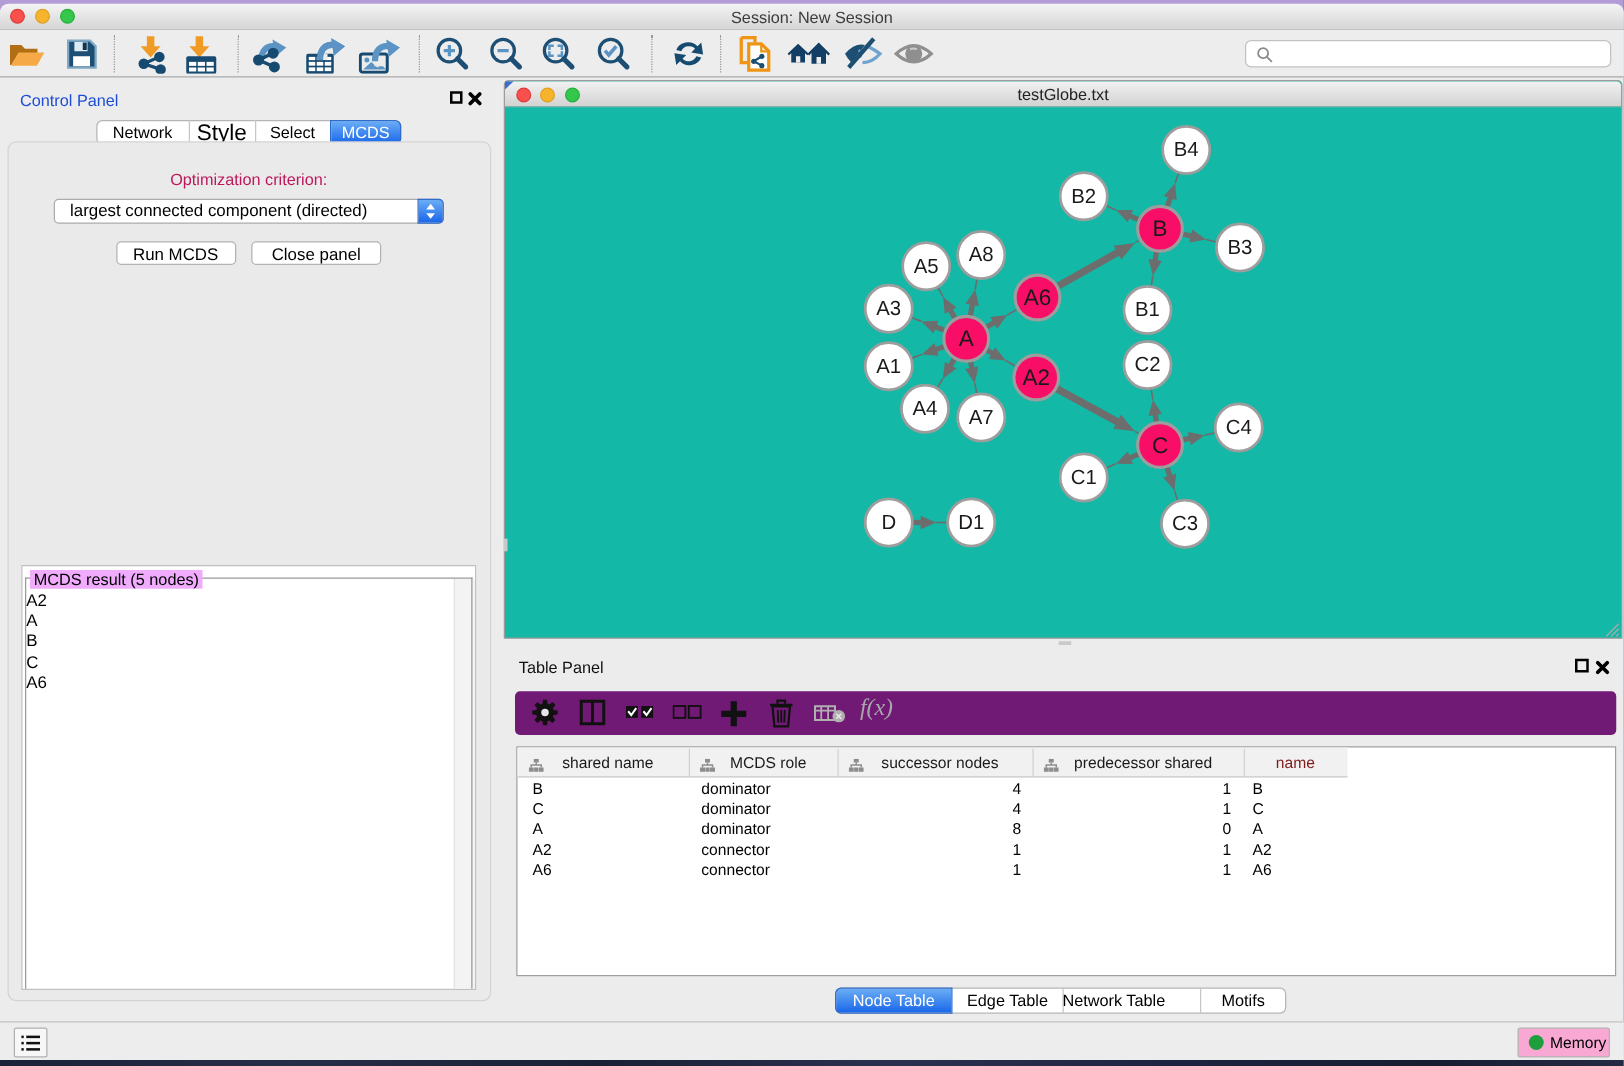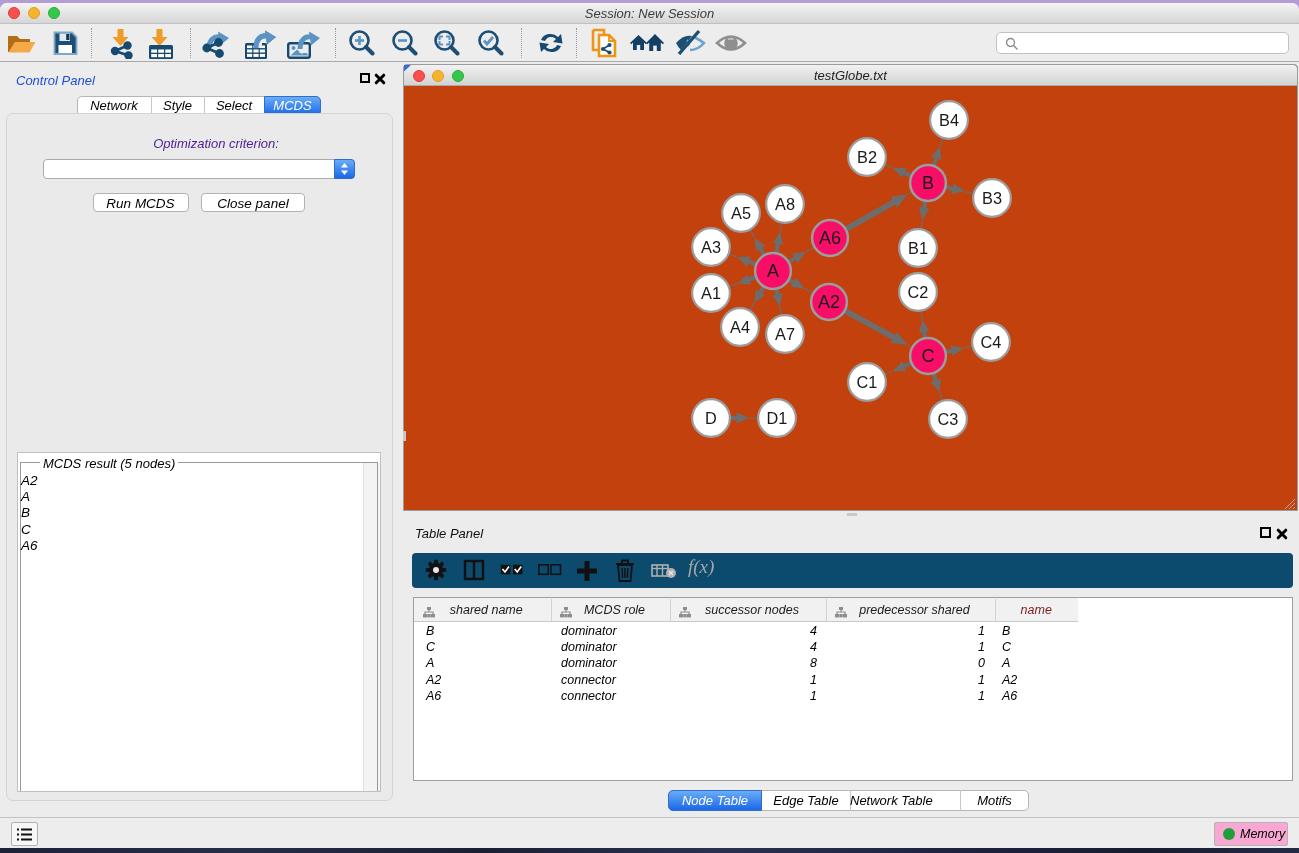--- a/index.html
+++ b/index.html
@@ -1,18 +1,18 @@
 <!DOCTYPE html>
 <html><head><meta charset="utf-8">
 <style>
 * { margin:0; padding:0; box-sizing:border-box; }
 html,body { width:1299px; height:853px; overflow:hidden; }
 body { font-family:"Liberation Sans", sans-serif; background:linear-gradient(90deg,#1c2238 0%,#262d47 18%,#1a2034 37%,#2a3150 55%,#1e2440 72%,#171d30 88%,#232a44 100%); }
 .abs { position:absolute; }
-.txt { position:absolute; white-space:nowrap;font-style:italic; }
+.txt { position:absolute; white-space:nowrap; }
 </style></head>
 <body>
 
 <div class="abs" style="left:0;top:0;width:1299px;height:14px;background:#b49cd7"></div>
 
 <div class="abs" style="left:0;top:3px;width:1299px;height:844.5px;background:#ececec;border-radius:7px 7px 0 0;">
 
   <div class="abs" style="left:0;top:0;width:1299px;height:21px;background:linear-gradient(#f4f4f4,#d6d6d6);border-radius:7px 7px 0 0;border-bottom:1px solid #c0c0c0"></div>
   <div class="abs" style="left:7.5px;top:3.5px;width:12px;height:12px;border-radius:50%;background:#f8504d;border:0.5px solid #dd3d3a"></div>
   <div class="abs" style="left:27.5px;top:3.5px;width:12px;height:12px;border-radius:50%;background:#f6b42c;border:0.5px solid #dfa023"></div>
@@ -156,46 +156,47 @@
   <div class="abs" style="left:359.5px;top:69.5px;width:10.5px;height:10.5px;border:2px solid #000"></div>
   <svg class="abs" style="left:374px;top:70px" width="12" height="12" viewBox="0 0 12 12">
       <path d="M2.2 2.2 L9.8 9.8 M9.8 2.2 L2.2 9.8" stroke="#000" stroke-width="3" stroke-linecap="round"></path>
     </svg>
 
   <div class="abs" style="left:77px;top:93px;width:244px;height:20px;background:#fff;border:1px solid #b5b5b5;border-radius:5px"></div>
   <div class="abs" style="left:150.5px;top:93px;height:20px;border-left:1px solid #c6c6c6"></div>
   <div class="abs" style="left:203.5px;top:93px;height:20px;border-left:1px solid #c6c6c6"></div>
   <div class="abs" style="left:264px;top:93px;width:57px;height:20px;background:linear-gradient(#6aadf6,#1a67e9);border:1px solid #2f6ccc;border-radius:0 5px 5px 0"></div>
   <div class="txt" style="left:77px;top:93px;width:74px;height:20px;line-height:20px;text-align:center;font-size:13px;color:#000">Network</div>
-  <div class="txt" style="left:151px;top:93px;width:53px;height:20px;line-height:20px;text-align:center;font-size:13px;color:#000">Style</div>
+  <div class="txt" style="left:151px;top:93px;width:53px;height:20px;line-height:20px;text-align:center;font-size:18px;color:#000">Style</div>
   <div class="txt" style="left:204px;top:93px;width:60px;height:20px;line-height:20px;text-align:center;font-size:13px;color:#000">Select</div>
   <div class="txt" style="left:264px;top:93px;width:57px;height:20px;line-height:20px;text-align:center;font-size:13px;color:#fff">MCDS</div>
 
   <div class="abs" style="left:6px;top:110px;width:387px;height:688px;background:#eaeaea;border:1px solid #d4d4d4;border-radius:7px"></div>
 
-  <div class="txt" style="left:17px;top:133px;width:398px;text-align:center;font-size:13px;color:#4c1d95">Optimization criterion:</div>
+  <div class="txt" style="left:0px;top:133px;width:398px;text-align:center;font-size:13px;color:#be185d">Optimization criterion:</div>
 
   <div class="abs" style="left:43px;top:155.5px;width:312px;height:20px;background:#fff;border:1px solid #ababab;border-radius:4px"></div>
   <div class="abs" style="left:334px;top:155.5px;width:21px;height:20px;background:linear-gradient(#6aadf6,#1a67e9);border:1px solid #2f6ccc;border-radius:0 4px 4px 0">
     <svg width="19" height="18" viewBox="0 0 19 18">
       <path d="M9.5 3 L13 7.5 H6 z" fill="#fff"></path>
       <path d="M9.5 15 L13 10.5 H6 z" fill="#fff"></path>
     </svg>
   </div>
+  <div class="txt" style="left:56px;top:156px;width:280px;height:19px;line-height:19px;font-size:13.5px;color:#000">largest connected component (directed)</div>
 
   <div class="txt" style="left:92.5px;top:189.5px;width:96px;height:19px;line-height:19px;text-align:center;background:#fff;border:1px solid #b2b2b2;border-radius:4px;font-size:13.5px;color:#000">Run MCDS</div>
   <div class="txt" style="left:201px;top:189.5px;width:104px;height:19px;line-height:19px;text-align:center;background:#fff;border:1px solid #b2b2b2;border-radius:4px;font-size:13.5px;color:#000">Close panel</div>
 
   <div class="abs" style="left:17px;top:449px;width:364px;height:340px;background:#fff;border:1px solid #c0c0c0"></div>
   <div class="abs" style="left:363px;top:460px;width:17px;height:328px;background:#f3f3f3;border-left:1px solid #e2e2e2"></div>
   <div class="abs" style="left:19.5px;top:459px;width:358px;height:329px;border:1px solid #9a9a9a;border-bottom:none;border-right:1px solid #9a9a9a"></div>
-  <div class="txt" style="left:40px;top:452.5px;font-size:13px;color:#000;background:#ffffff;padding:0 3px">MCDS result (5 nodes)</div>
+  <div class="txt" style="left:24px;top:452.5px;font-size:13px;color:#000;background:#f0abfc;padding:0 3px">MCDS result (5 nodes)</div>
   <div class="txt" style="left:21px;top:470px;font-size:13.5px;color:#000;line-height:16.2px">A2<br>A<br>B<br>C<br>A6</div>
 
-  <div class="abs" style="left:403px;top:61px;width:895px;height:447px;background:#c2410c;border:1px solid #9c9c9c;border-radius:4px 4px 0 0">
+  <div class="abs" style="left:403px;top:61px;width:895px;height:447px;background:#14b8a6;border:1px solid #9c9c9c;border-radius:4px 4px 0 0">
     <div class="abs" style="left:0;top:0;width:893px;height:21px;background:linear-gradient(#f2f2f2,#d2d2d2);border-bottom:1px solid #aaa;border-radius:4px 4px 0 0"></div>
     <svg class="abs" style="left:0;top:0" width="8" height="7" viewBox="0 0 8 7">
         <path d="M0 0 h7 L0 6.5 z" fill="#3b6cd4"></path>
       </svg>
     <div class="abs" style="left:8.5px;top:4.5px;width:12px;height:12px;border-radius:50%;background:#f8504d;border:0.5px solid #dd3d3a"></div>
     <div class="abs" style="left:28px;top:4.5px;width:12px;height:12px;border-radius:50%;background:#f6b42c;border:0.5px solid #dfa023"></div>
     <div class="abs" style="left:47.5px;top:4.5px;width:12px;height:12px;border-radius:50%;background:#35c64c;border:0.5px solid #25b03c"></div>
     <div class="txt" style="left:0;top:0;width:893px;height:21px;line-height:21px;text-align:center;font-size:13px;color:#222">testGlobe.txt</div>
     <svg class="abs" style="left:2px;top:22px" width="892" height="421" viewBox="0 0 892 421">
 <line x1="348.5" y1="150.5" x2="344.4" y2="143.1" stroke="#6d6d6d" stroke-width="1.3"></line>
@@ -304,21 +305,21 @@
   </div>
   <div class="abs" style="left:403px;top:428px;width:3px;height:10px;background:#c9c9c9"></div>
   <div class="abs" style="left:847px;top:509.5px;width:10px;height:3px;background:#c9c9c9"></div>
 
   <div class="txt" style="left:415px;top:523px;font-size:13px;color:#111">Table Panel</div>
   <div class="abs" style="left:1260px;top:524px;width:10.5px;height:10.5px;border:2px solid #000"></div>
   <svg class="abs" style="left:1276px;top:524.5px" width="12" height="12" viewBox="0 0 12 12">
       <path d="M2.2 2.2 L9.8 9.8 M9.8 2.2 L2.2 9.8" stroke="#000" stroke-width="3" stroke-linecap="round"></path>
     </svg>
 
-  <div class="abs" style="left:412px;top:549.5px;width:881px;height:35.5px;background:#0c4a6e;border-radius:4px">
+  <div class="abs" style="left:412px;top:549.5px;width:881px;height:35.5px;background:#701a75;border-radius:4px">
     <svg class="abs" style="left:13px;top:6px" width="22" height="22" viewBox="0 0 22 22">
 <polygon points="21.16,9.31 21.16,12.69 17.91,13.02 17.32,14.45 19.38,16.99 16.99,19.38 14.45,17.32 13.02,17.91 12.69,21.16 9.31,21.16 8.98,17.91 7.55,17.32 5.01,19.38 2.62,16.99 4.68,14.45 4.09,13.02 0.84,12.69 0.84,9.31 4.09,8.98 4.68,7.55 2.62,5.01 5.01,2.62 7.55,4.68 8.98,4.09 9.31,0.84 12.69,0.84 13.02,4.09 14.45,4.68 16.99,2.62 19.38,5.01 17.32,7.55 17.91,8.98" fill="#111"></polygon>
       <circle cx="11" cy="11" r="3" fill="#e7e7e7"></circle>
     </svg>
     <svg class="abs" style="left:51px;top:6px" width="22" height="22" viewBox="0 0 22 22">
       <rect x="2" y="2" width="18" height="18" fill="none" stroke="#111" stroke-width="2.4"></rect>
       <line x1="11" y1="2" x2="11" y2="20" stroke="#111" stroke-width="2.4"></line>
     </svg>
     <svg class="abs" style="left:88px;top:11px" width="24" height="12" viewBox="0 0 24 12">
       <rect x="0.8" y="0.8" width="9.5" height="9.5" fill="#111"></rect>

